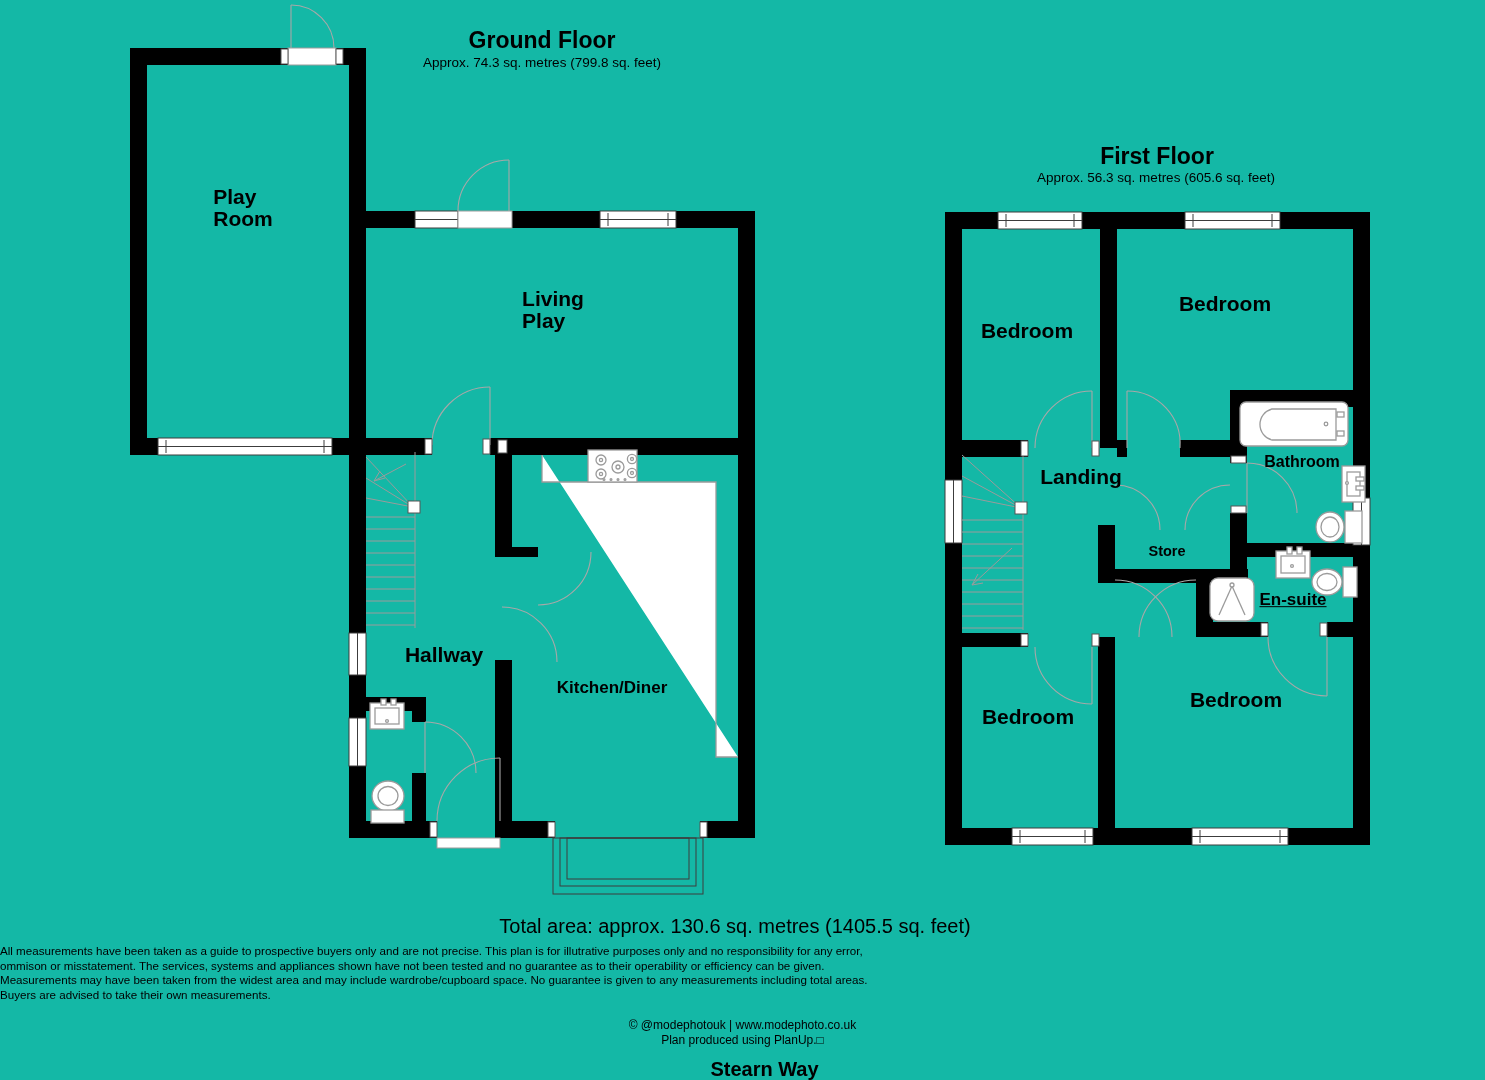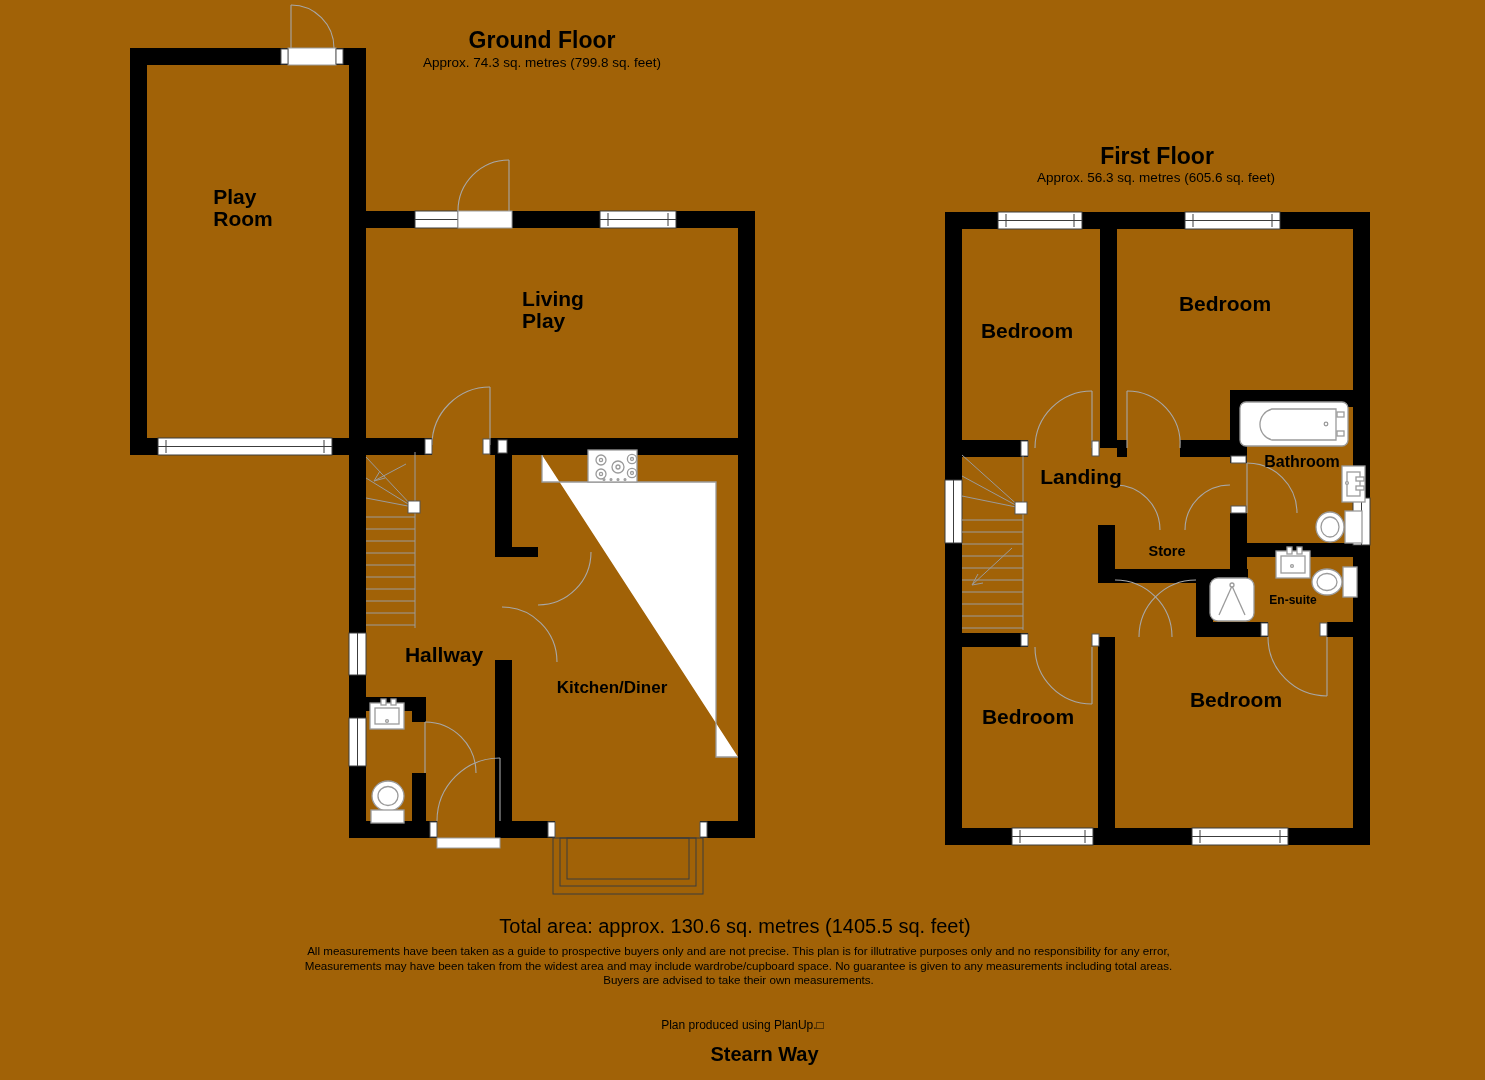--- a/index.html
+++ b/index.html
@@ -1,33 +1,33 @@
 <!DOCTYPE html>
 <html><head>
 <meta charset="utf-8">
 <style>
   html,body{margin:0;padding:0;background:#fff;}
-  #page{position:relative;width:1485px;height:1080px;background:#a16207;overflow:hidden;
+  #page{position:relative;width:1485px;height:1080px;background:#14b8a6;overflow:hidden;
         font-family:"Liberation Sans","DejaVu Sans",sans-serif;color:#000;}
   svg{position:absolute;left:0;top:0;}
   .wall{fill:#000000;stroke:none;}
   .win{fill:#ffffff;stroke:#3c3c3c;stroke-width:1;}
   .winline{stroke:#3c3c3c;stroke-width:1;}
   .sill{fill:#ffffff;stroke:#9b9b9b;stroke-width:1;}
   .door{fill:none;stroke:#a8a8a8;stroke-width:1.1;}
   .fix{fill:#ffffff;stroke:#9b9b9b;stroke-width:1.3;}
   .stair{stroke:#9b9b9b;stroke-width:1;fill:none;}
   .cap{fill:#ffffff;stroke:#555;stroke-width:1;}
   .bay{fill:none;stroke:#3c3c3c;stroke-width:1;}
   .lbl{position:absolute;transform:translate(-50%,-50%);font-weight:bold;
        white-space:pre-line;text-align:left;line-height:1.04;}
   .title{position:absolute;transform:translate(-50%,-50%);font-weight:bold;font-size:23px;}
   .subtitle{position:absolute;transform:translate(-50%,-50%);font-size:13.5px;}
   .total{position:absolute;transform:translate(-50%,-50%);font-size:20px;}
-  .discl{position:absolute;left:0;right:8px;top:944px;text-align:center;
+  .discl{position:absolute;left:0;right:8px;top:944px;
          font-size:11.6px;line-height:14.5px;}
   .footer{position:absolute;left:0;right:0;top:1018px;text-align:center;font-size:12px;line-height:14.8px;}
   .address{margin-top:14px;font-weight:bold;font-size:20px;padding-left:44px;}
 </style>
 </head>
 <body>
 
 <div id="page">
 
 <svg width="1485" height="1080" viewBox="0 0 1485 1080">
@@ -363,30 +363,32 @@
   <div class="lbl" style="left:553px;top:310px;font-size:21px;">Living
 Play</div>
   <div class="lbl" style="left:444px;top:655px;font-size:21px;">Hallway</div>
   <div class="lbl" style="left:612px;top:688px;font-size:17px;">Kitchen/Diner</div>
 
   <div class="lbl" style="left:1027px;top:331px;font-size:21px;">Bedroom</div>
   <div class="lbl" style="left:1225px;top:304px;font-size:21px;">Bedroom</div>
   <div class="lbl" style="left:1081px;top:477px;font-size:21px;">Landing</div>
   <div class="lbl" style="left:1302px;top:462px;font-size:16px;">Bathroom</div>
   <div class="lbl" style="left:1167px;top:552px;font-size:14.5px;">Store</div>
-  <div class="lbl" style="left:1293px;top:600px;font-size:12px;">En-suite</div>
+  <div class="lbl" style="left:1293px;top:600px;font-size:17px;text-decoration:underline;">En-suite</div>
   <div class="lbl" style="left:1028px;top:717px;font-size:21px;">Bedroom</div>
   <div class="lbl" style="left:1236px;top:700px;font-size:21px;">Bedroom</div>
 
   <div class="total" style="left:735px;top:926px;">Total area: approx. 130.6 sq. metres (1405.5 sq. feet)</div>
 
   <div class="discl">
     <div>All measurements have been taken as a guide to prospective buyers only and are not precise. This plan is for illutrative purposes only and no responsibility for any error,</div>
+    <div>ommison or misstatement. The services, systems and appliances shown have not been tested and no guarantee as to their operability or efficiency can be given.</div>
     <div>Measurements may have been taken from the widest area and may include wardrobe/cupboard space. No guarantee is given to any measurements including total areas.</div>
     <div>Buyers are advised to take their own measurements.</div>
   </div>
 
   <div class="footer">
+    <div>© @modephotouk | www.modephoto.co.uk</div>
     <div>Plan produced using PlanUp.□</div>
     <div class="address">Stearn Way</div>
   </div>
 
 </div>
 
 </body></html>

